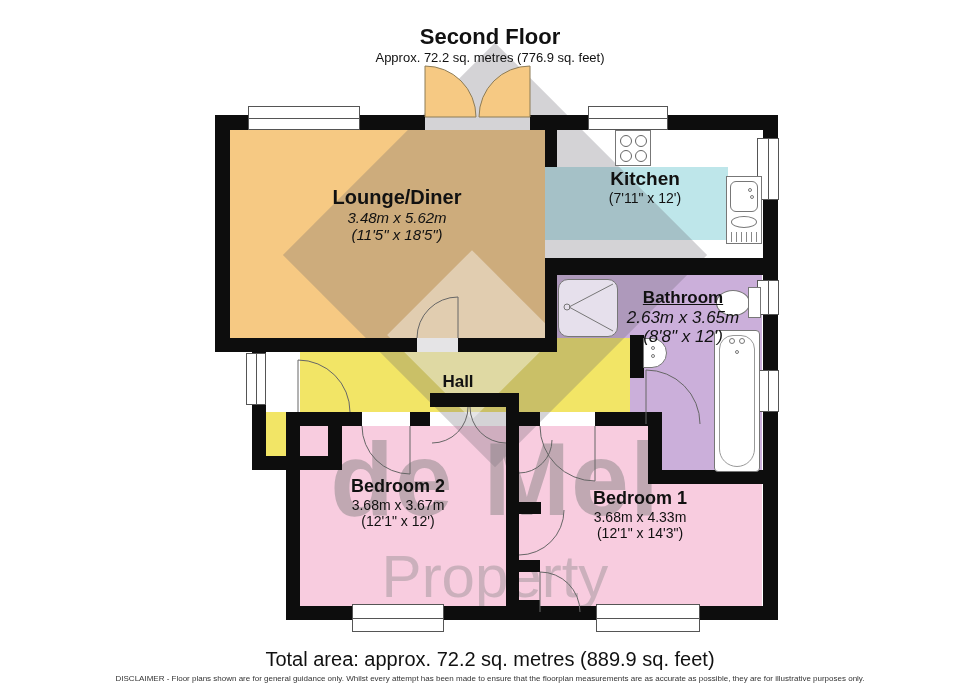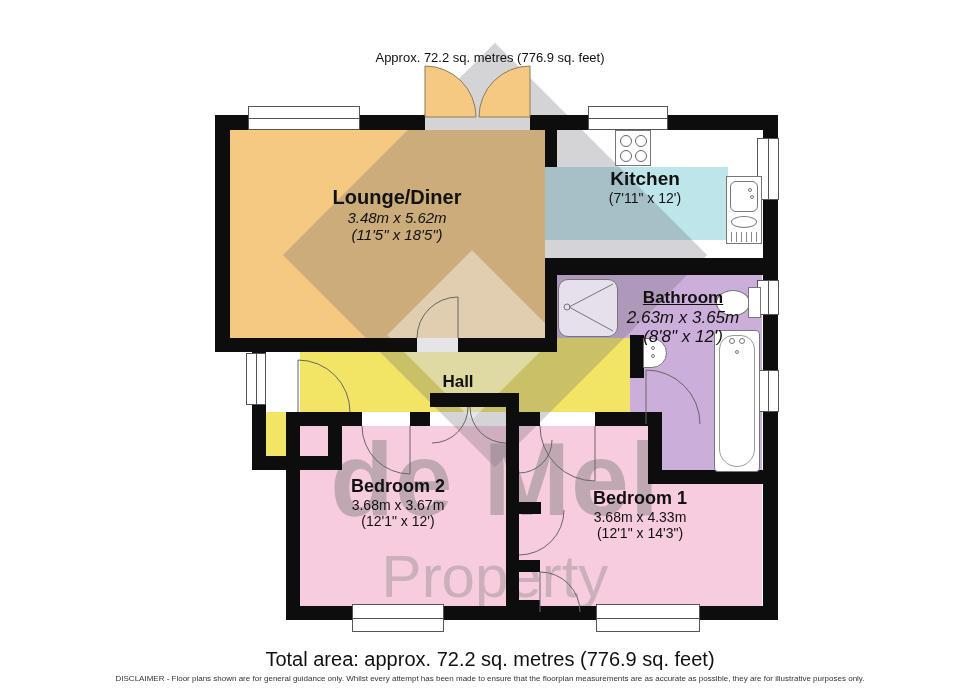--- a/index.html
+++ b/index.html
@@ -59,20 +59,21 @@
   .lbl-bedroom2{left:308px;top:476px;width:180px;}
   .lbl-bedroom1{left:550px;top:488px;width:180px;}
   .lbl-bedroom1 .name,.lbl-bedroom2 .name{font-size:18px;}
   .lbl-bedroom1 .dim,.lbl-bedroom2 .dim{font-size:14px;}
 </style>
 </head>
 <body>
 
 <div class="canvas">
 
+  <div class="abs plan-title">Second Floor</div>
   <div class="abs plan-subtitle">Approx. 72.2 sq. metres (776.9 sq. feet)</div>
 
   <div class="room room-lounge" style="left:230px;top:130px;width:315px;height:208px;"></div>
   <div class="room room-kitchen" style="left:557px;top:130px;width:205px;height:128px;"></div>
   <div class="room room-kitchen-band" style="left:545px;top:167px;width:183px;height:73px;"></div>
   <div class="room room-bathroom" style="left:557px;top:275px;width:73px;height:63px;"></div>
   <div class="room room-bathroom" style="left:630px;top:275px;width:132px;height:195px;"></div>
   <div class="room room-hall" style="left:300px;top:352px;width:330px;height:60px;"></div>
   <div class="room room-hall" style="left:557px;top:338px;width:73px;height:14px;"></div>
   <div class="room room-hall" style="left:266px;top:412px;width:62px;height:44px;"></div>
@@ -189,16 +190,16 @@
     <span class="name">Bedroom 2</span>
     <span class="dim">3.68m x 3.67m</span>
     <span class="dim">(12'1" x 12')</span>
   </div>
   <div class="label lbl-bedroom1">
     <span class="name">Bedroom 1</span>
     <span class="dim">3.68m x 4.33m</span>
     <span class="dim">(12'1" x 14'3")</span>
   </div>
 
-  <div class="abs total-area">Total area: approx. 72.2 sq. metres (776.9 sq. feet)</div>
+  <div class="abs total-area">Total area: approx. 72.2 sq. metres (889.9 sq. feet)</div>
   <div class="abs disclaimer">DISCLAIMER -  Floor plans shown are for general guidance only. Whilst every attempt has been made to ensure that the floorplan measurements are as accurate as possible, they are for illustrative purposes only.</div>
 
 </div>
 
 </body></html>

